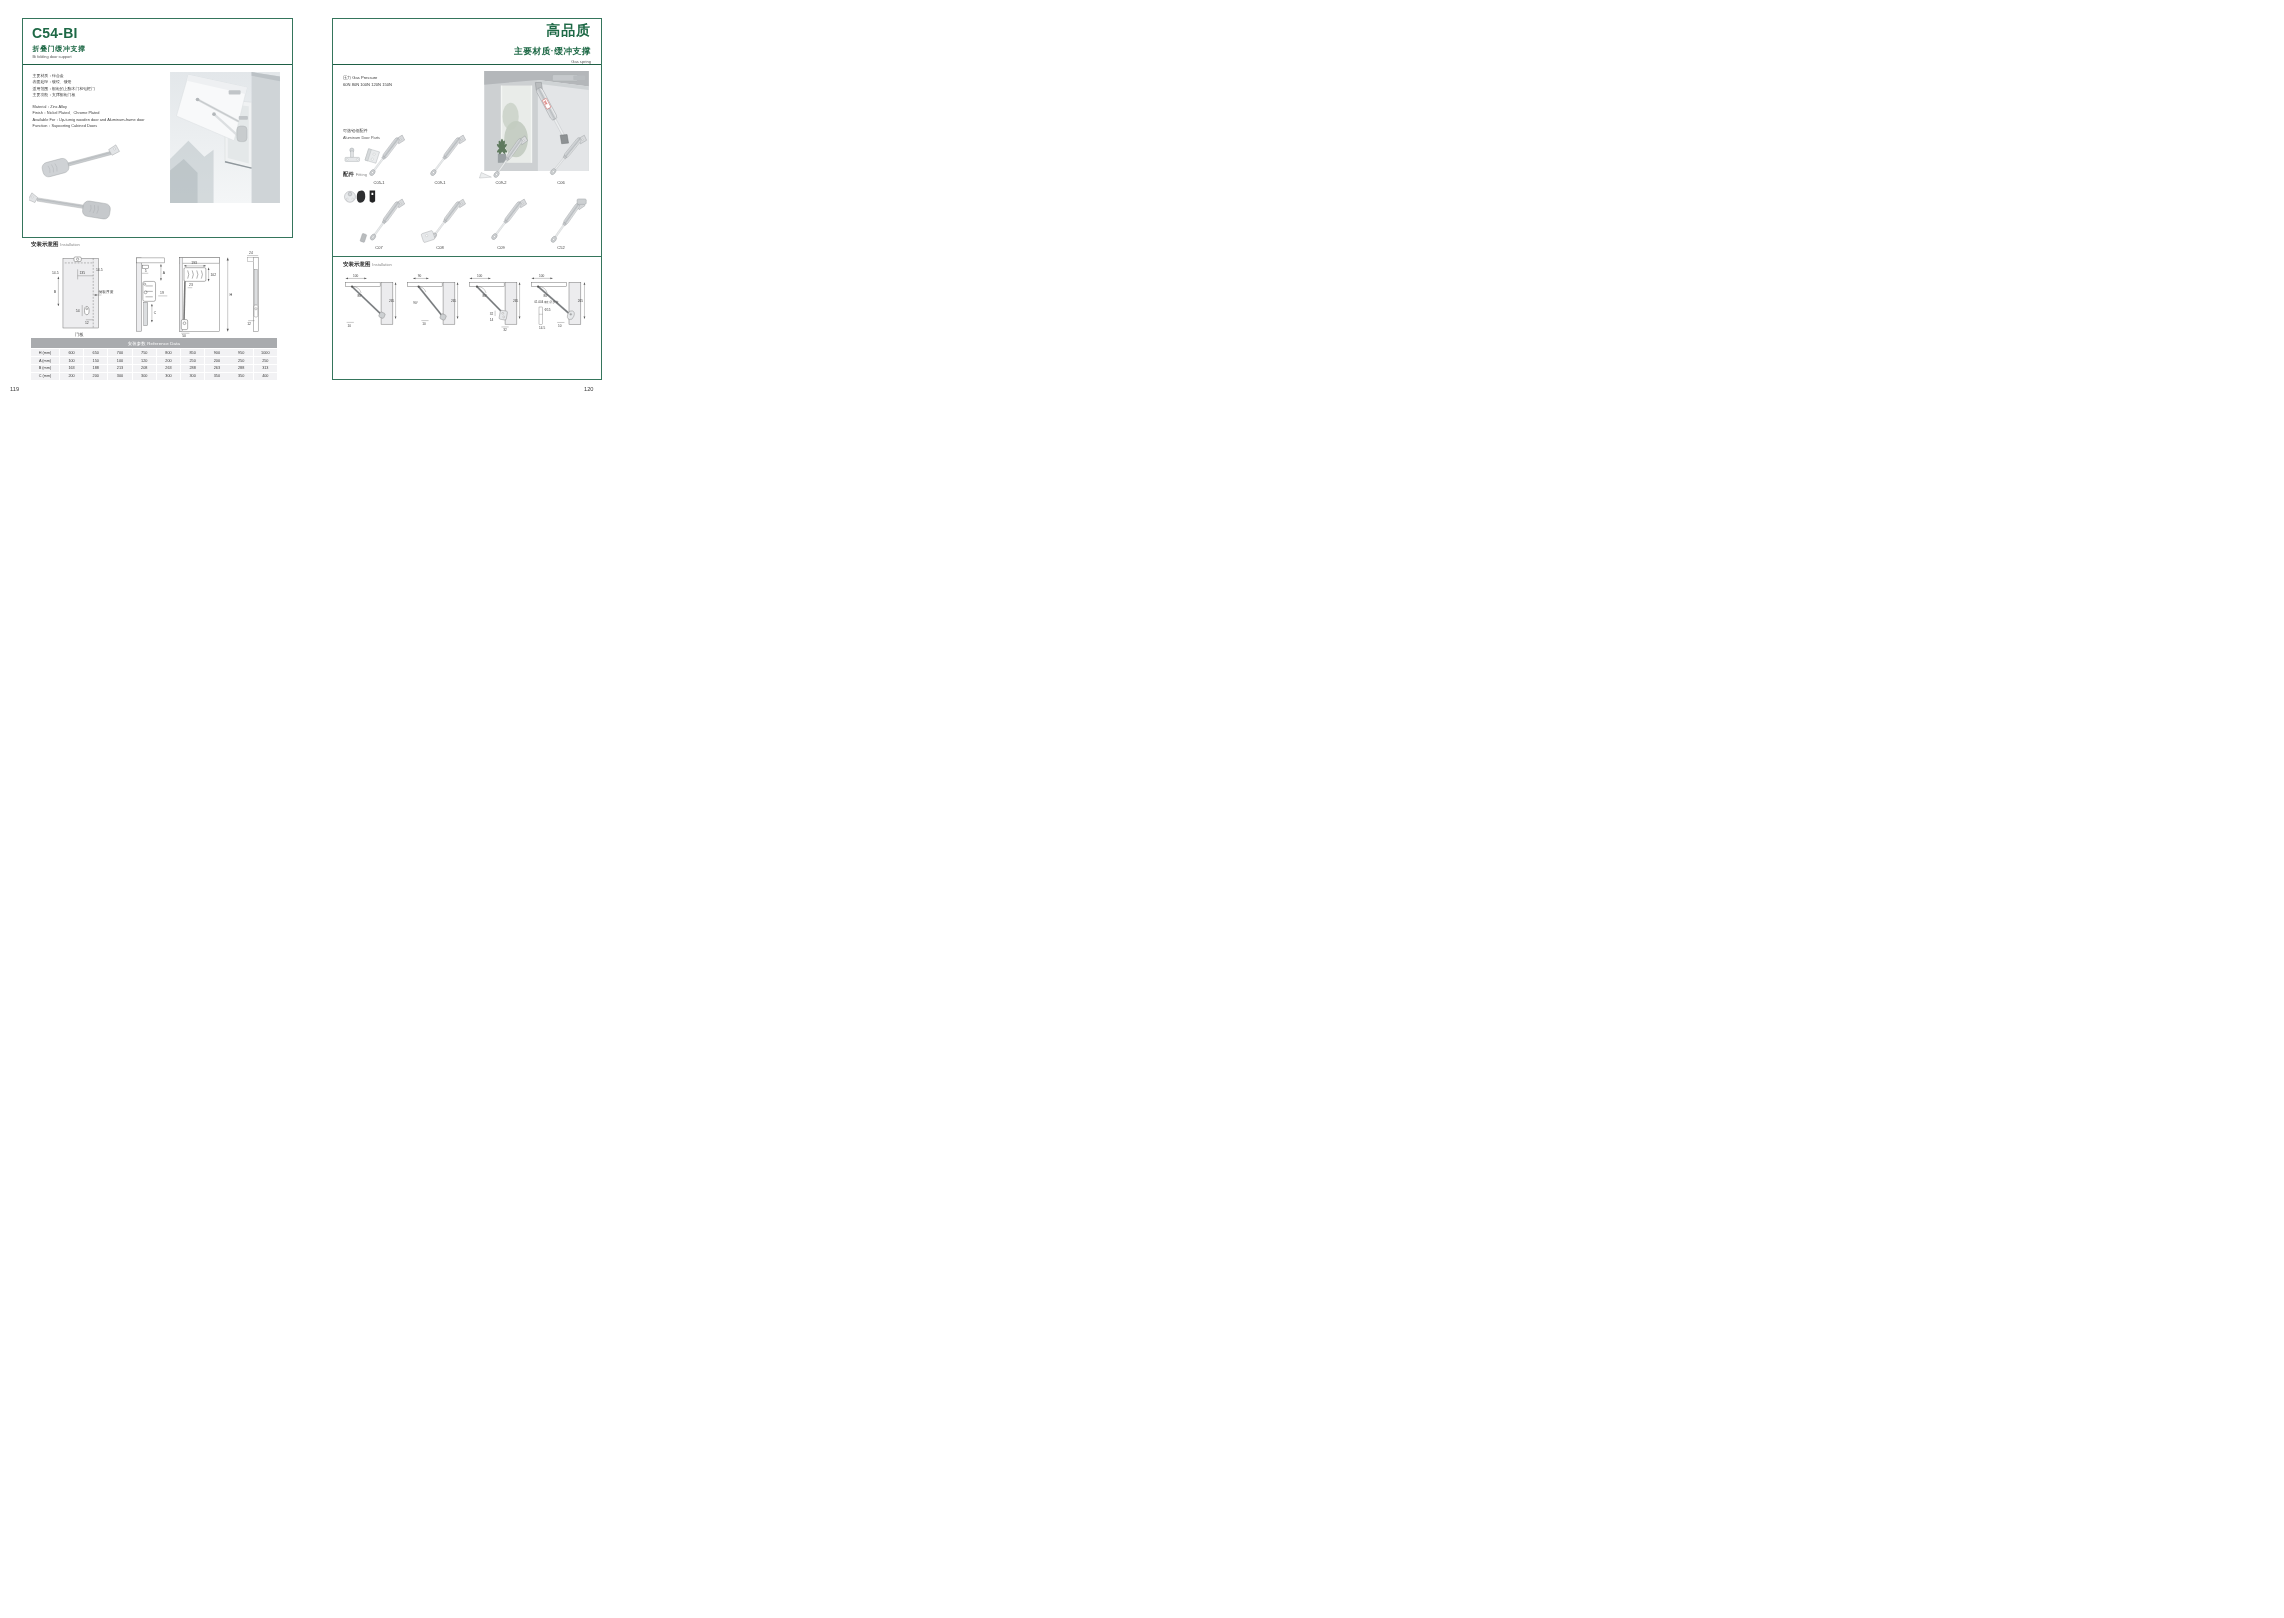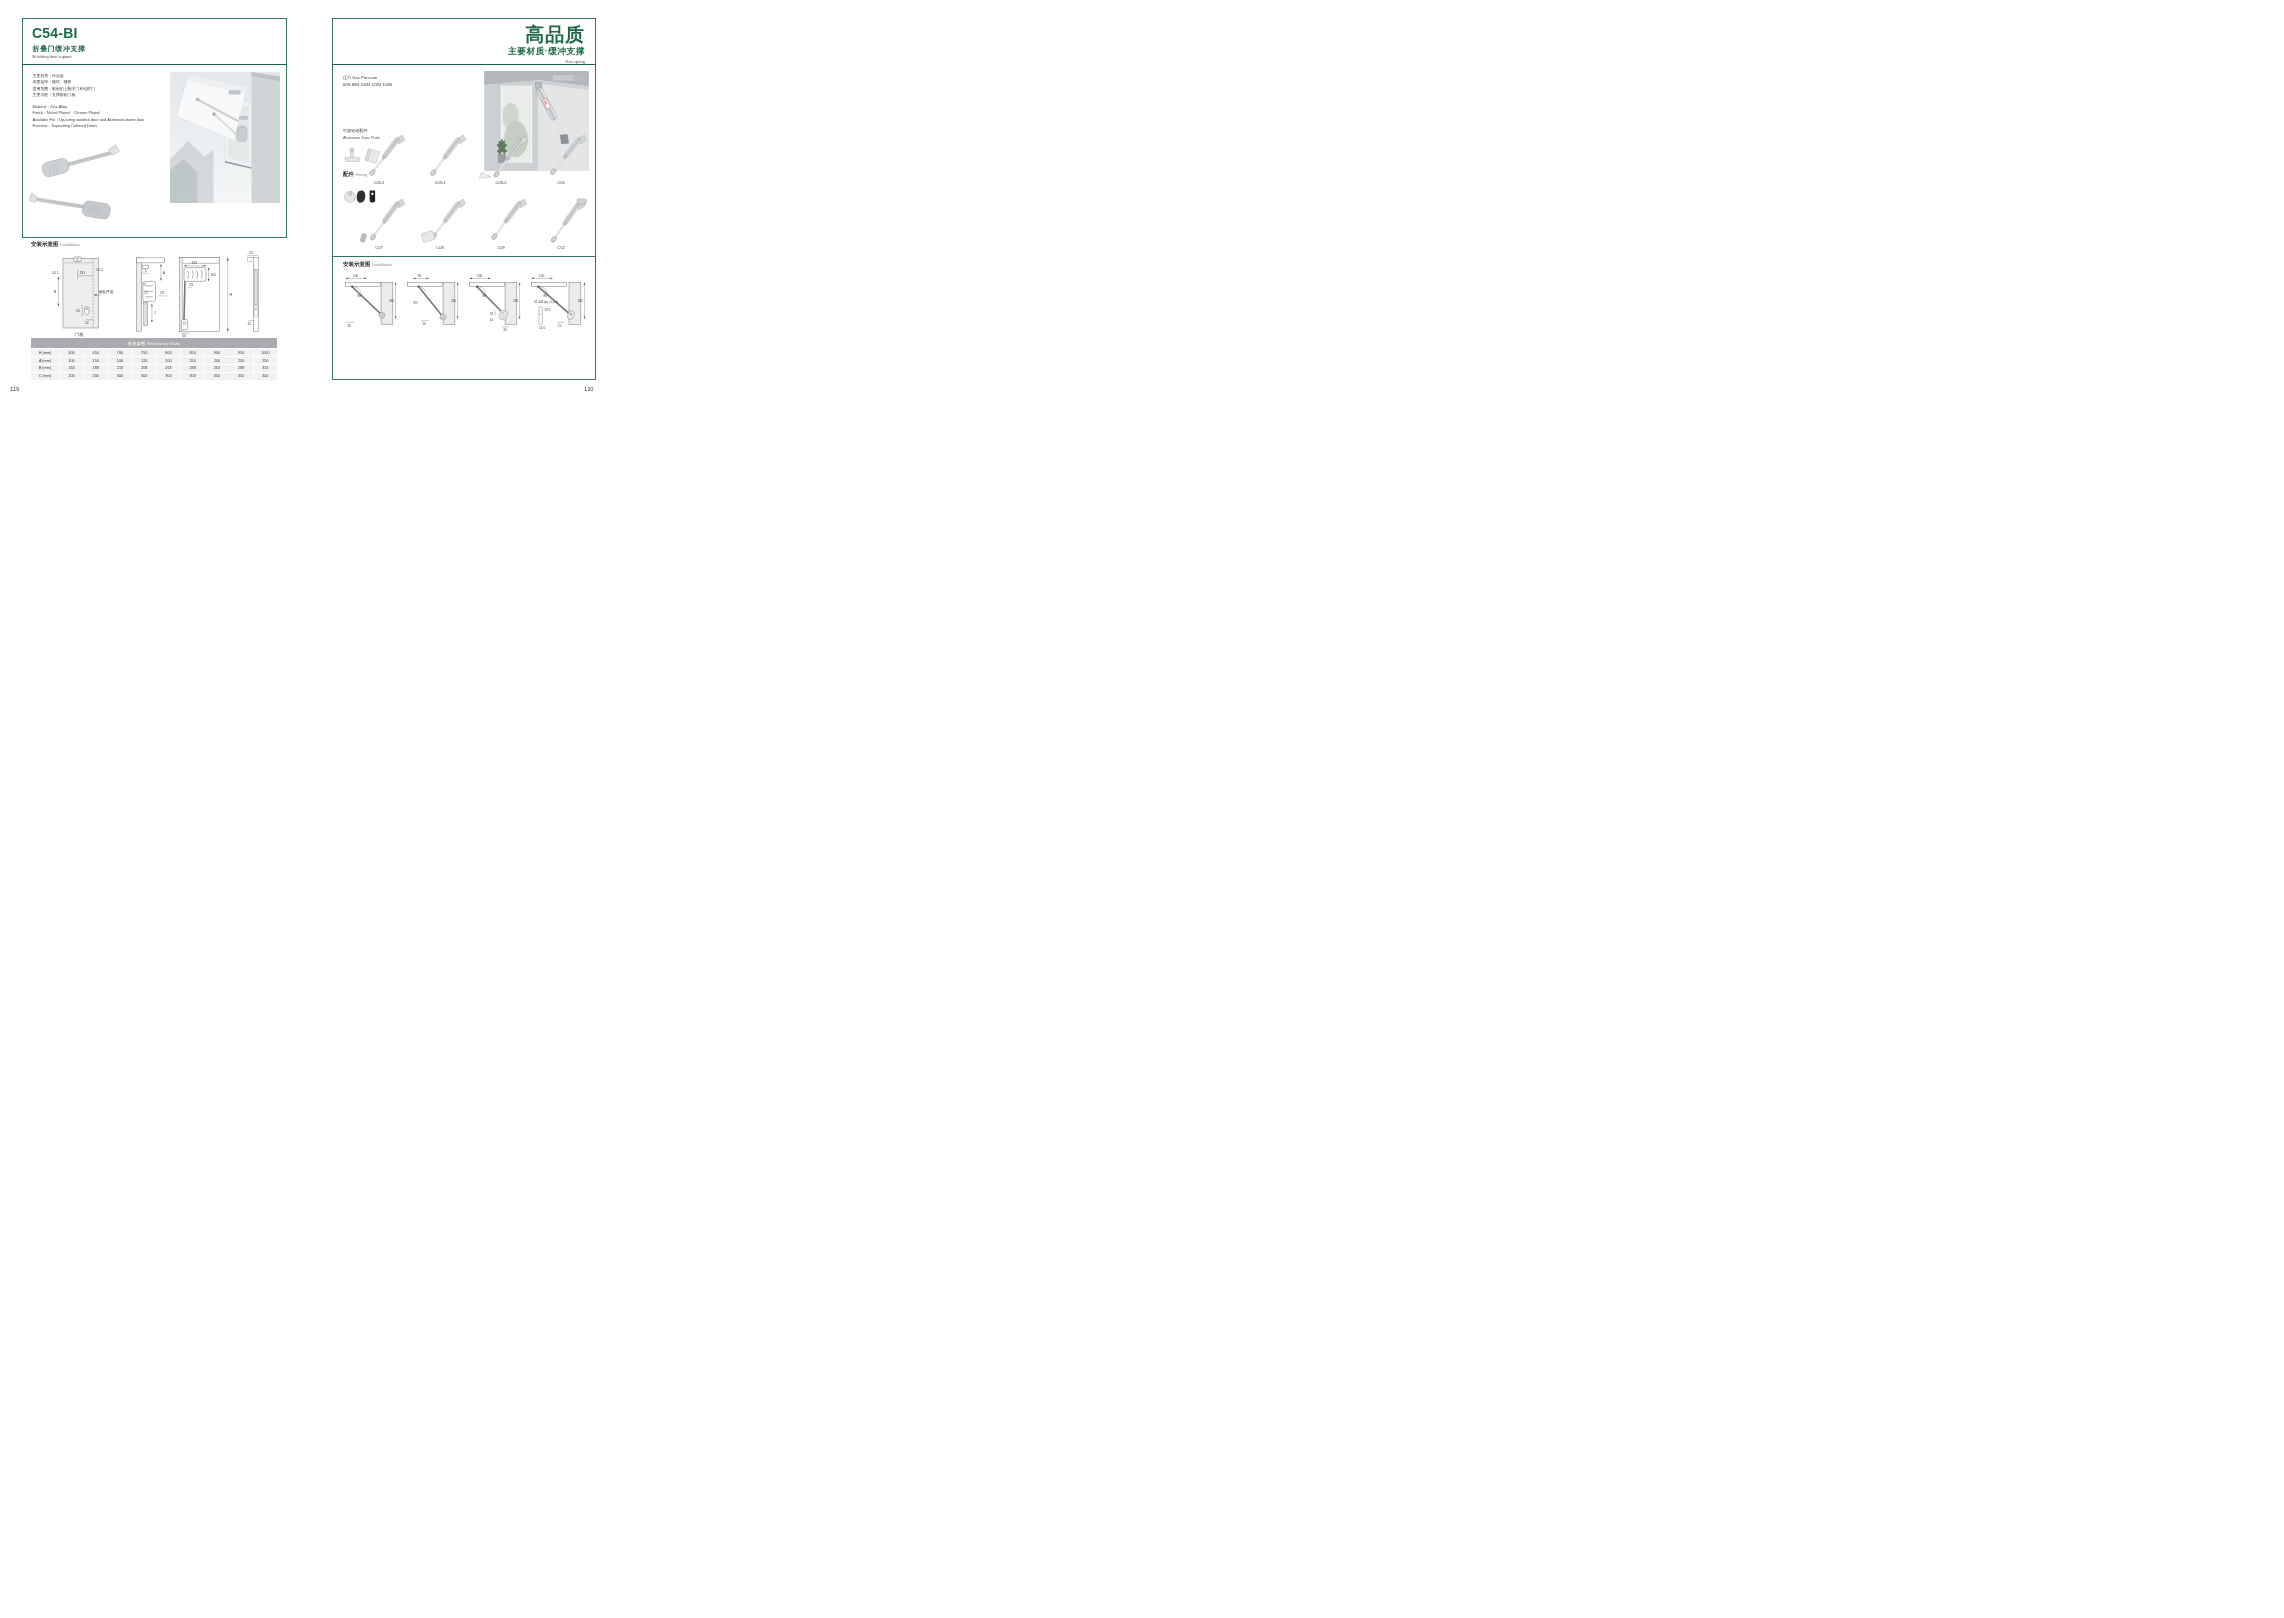--- a/index.html
+++ b/index.html
@@ -1,20 +1,20 @@
 <!DOCTYPE html>
 <html style="font-size:7.3px"><head>
 <meta charset="utf-8">
 <style>
   html,body{margin:0;padding:0;background:#ffffff;}
   .sheet{
     position:relative;width:620px;height:405px;background:#fff;
     font-family:"Liberation Sans",sans-serif;color:#3c3c3c;overflow:hidden;
   }
-  .box{position:absolute;border:0.5px solid #35755c;background:#fff;}
+  .box{position:absolute;border:0.5px solid #35755c;background:#fff;padding-left:6px;}
   .left-box{left:22px;top:18px;width:263px;height:218px;}
   .right-box{left:332px;top:18px;width:262px;height:360px;}
   .hdr-divider{position:absolute;left:0;right:0;height:0;border-top:0.9px solid #1e5f45;}
   .thin-divider{position:absolute;left:0;right:0;height:0;border-top:0.5px solid #35755c;}
 
   .model-title{position:absolute;left:9px;top:6.4px;font-size:14px;font-weight:bold;color:#1e6946;letter-spacing:0.2px;}
   .cn-sub{position:absolute;left:9.6px;top:25px;font-size:6.9px;font-weight:bold;color:#1e6946;letter-spacing:0.7px;}
   .en-sub{position:absolute;left:9.6px;top:35px;font-size:3.9px;color:#555;}
 
   .specs{position:absolute;left:9.6px;top:54px;font-size:3.9px;line-height:1.65;color:#3a3a3a;white-space:pre-line;}
@@ -30,21 +30,21 @@
   
   .ref-table{position:absolute;left:31px;top:338px;width:246px;}
   .ref-head{height:10px;background:#a9abae;color:#fff;font-size:4.3px;display:flex;align-items:center;justify-content:center;letter-spacing:0.2px;}
   .ref-grid{display:grid;grid-template-columns:28px repeat(9,1fr);grid-auto-rows:6.9px;gap:0.9px;margin-top:1.4px;}
   .ref-grid div{background:#f2f2f4;font-size:3.8px;display:flex;align-items:center;justify-content:center;color:#3d3d3d;}
   .ref-grid .rowlab{background:#f2f2f4;font-weight:normal;}
 
   .pageno{position:absolute;font-size:5.7px;color:#3c3c3c;}
 
   
-  .big-title{position:absolute;right:10px;top:2.7px;font-size:19px;font-weight:bold;color:#1e6946;letter-spacing:0.9px;}
+  .big-title{position:absolute;right:10px;top:2.7px;font-size:14px;font-weight:bold;color:#1e6946;letter-spacing:0.9px;}
   .big-sub{position:absolute;right:10px;top:27px;font-size:8.7px;font-weight:bold;color:#1e6946;letter-spacing:0.5px;}
   .big-en{position:absolute;right:10px;top:40px;font-size:4.1px;color:#555;}
 
   .rp-label{position:absolute;font-size:4.1px;color:#3a3a3a;line-height:1.6;}
   .fit-cell{position:absolute;width:56px;height:46px;}
   .fit-name{position:absolute;width:56px;text-align:center;font-size:4px;color:#3d3d3d;}
 </style>
 </head>
 <body>
 

